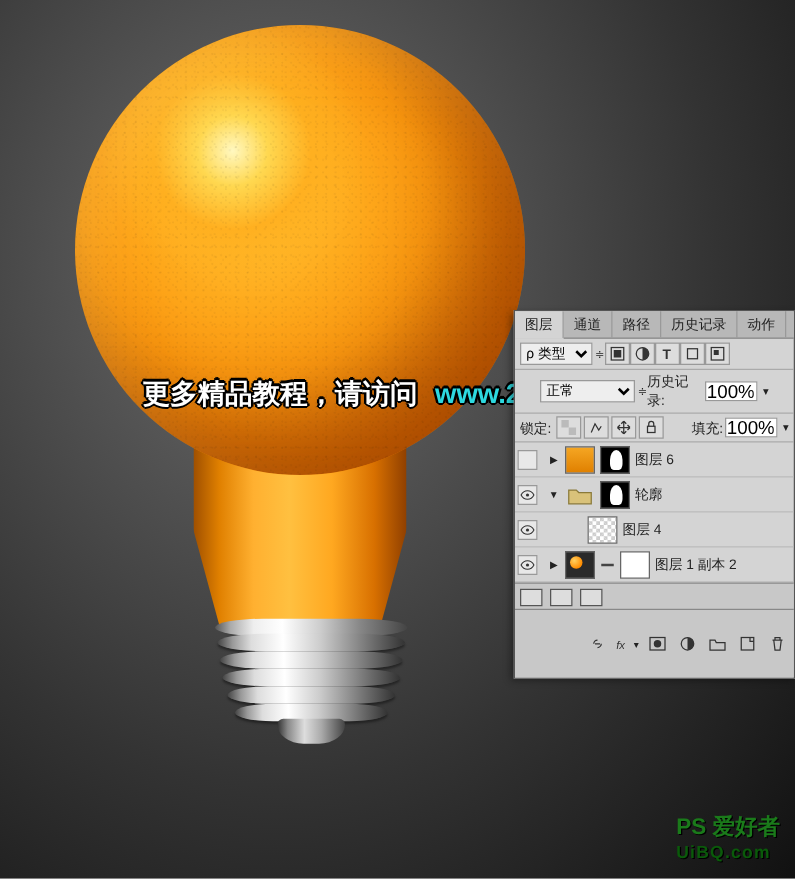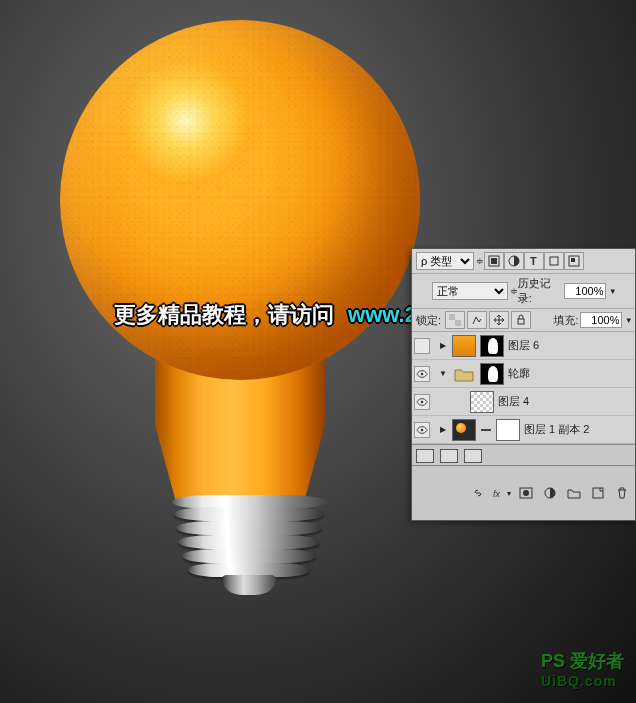--- a/index.html
+++ b/index.html
@@ -146,21 +146,21 @@
   cursor: default;
 }
 .icon-btn svg { width: 12px; height: 12px; }
 .opacity-row, .fill-row {
   display: flex; align-items: center; justify-content: space-between;
   padding: 2px 20px;
   border-bottom: 1px solid #aaa;
 }
 .num-input {
   width: 42px; height: 16px;
-  font-size: 11px;
+  font-size: 15px;
   text-align: right;
   border: 1px solid #999;
   background: #fff;
   padding-right: 2px;
 }
 .chev { font-size: 9px; margin-left: 2px; }
 .lock-row {
   display: flex; align-items: center; justify-content: space-between;
   padding: 2px 4px;
   border-bottom: 1px solid #aaa;
@@ -282,20 +282,27 @@
     <span class="url">www.240PS.com</span>
   </div>
 
   <div class="wm-bottom">
     <span>PS 爱好者</span>
     <span class="sub">UiBQ.com</span>
   </div>
 
   <div class="panel">
 
+    <div class="tabs">
+      <div class="tab active">图层</div>
+      <div class="tab">通道</div>
+      <div class="tab">路径</div>
+      <div class="tab">历史记录</div>
+      <div class="tab">动作</div>
+    </div>
 
     <div class="row filter-row">
       <select style="width:58px;">
         <option>ρ 类型</option>
       </select>
       <span class="chev">≑</span>
       <div class="icon-btn">
           <svg viewBox="0 0 12 12">
             <rect x="1" y="1" width="10" height="10" fill="none" stroke="#333"></rect>
             <rect x="3" y="3" width="6" height="6" fill="#333"></rect>

